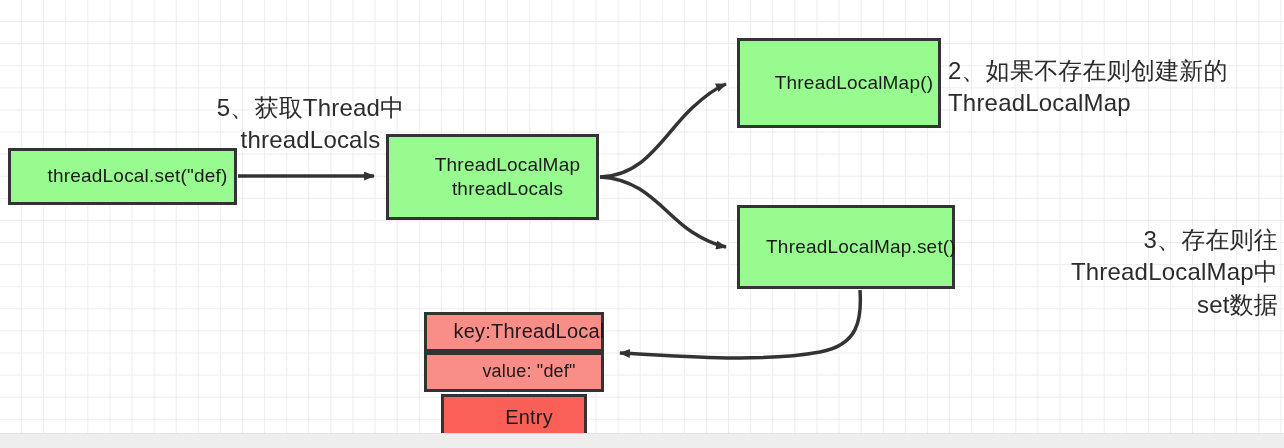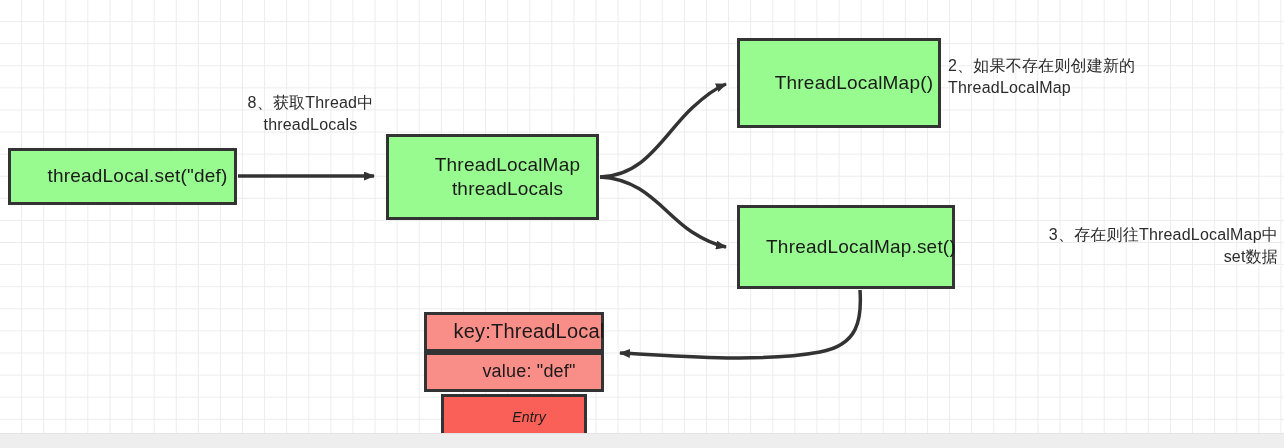--- a/index.html
+++ b/index.html
@@ -66,29 +66,28 @@
   #node-entry-key {
     left: 424px; top: 312px; width: 180px; height: 40px;
     font-size: 20px;
   }
   #node-entry-value {
     left: 424px; top: 352px; width: 180px; height: 40px;
     font-size: 18px;
   }
   #node-entry-label {
     left: 441px; top: 394px; width: 146px; height: 47px;
-    font-size: 14px;
-    font-style: italic;
+    font-size: 20px;
   }
 
   .edge-label {
     position: absolute;
     text-align: center;
     color: #2b2b2b;
-    font-size: 16px;
+    font-size: 24px;
     line-height: 1.35;
     white-space: pre-line;
     letter-spacing: 0.2px;
   }
   #label-step-1 { left: 203px; top: 92px; width: 215px; }
   #label-step-2 { left: 948px; top: 55px; width: 290px; text-align: left; }
   #label-step-3 { left: 993px; top: 224px; width: 285px; text-align: right; }
   #label-step-4 { left: 766px; top: 367px; width: 312px; }
 
   #arrows {
@@ -127,21 +126,21 @@
   <div class="node green" id="node-threadlocalmap-ctor">ThreadLocalMap()</div>
 
   <div class="node green" id="node-threadlocalmap-set">ThreadLocalMap.set()</div>
 
   <div class="node salmon" id="node-entry-key">key:ThreadLocal</div>
 
   <div class="node salmon" id="node-entry-value">value: "def"</div>
 
   <div class="node red" id="node-entry-label">Entry</div>
 
-  <div class="edge-label" id="label-step-1">8、获取Thread中
+  <div class="edge-label" id="label-step-1">5、获取Thread中
 threadLocals</div>
 
   <div class="edge-label" id="label-step-2">2、如果不存在则创建新的
   ThreadLocalMap</div>
 
   <div class="edge-label" id="label-step-3">3、存在则往ThreadLocalMap中
         set数据</div>
 
 
   <div id="bottom-strip"></div>

